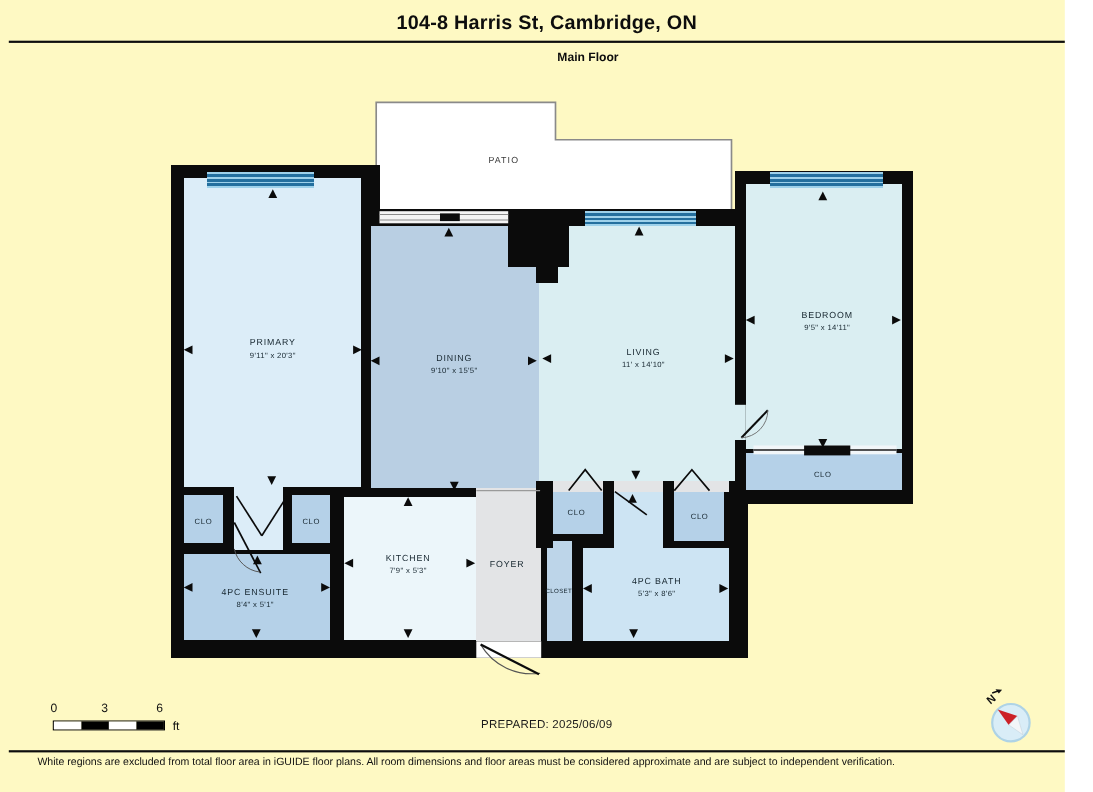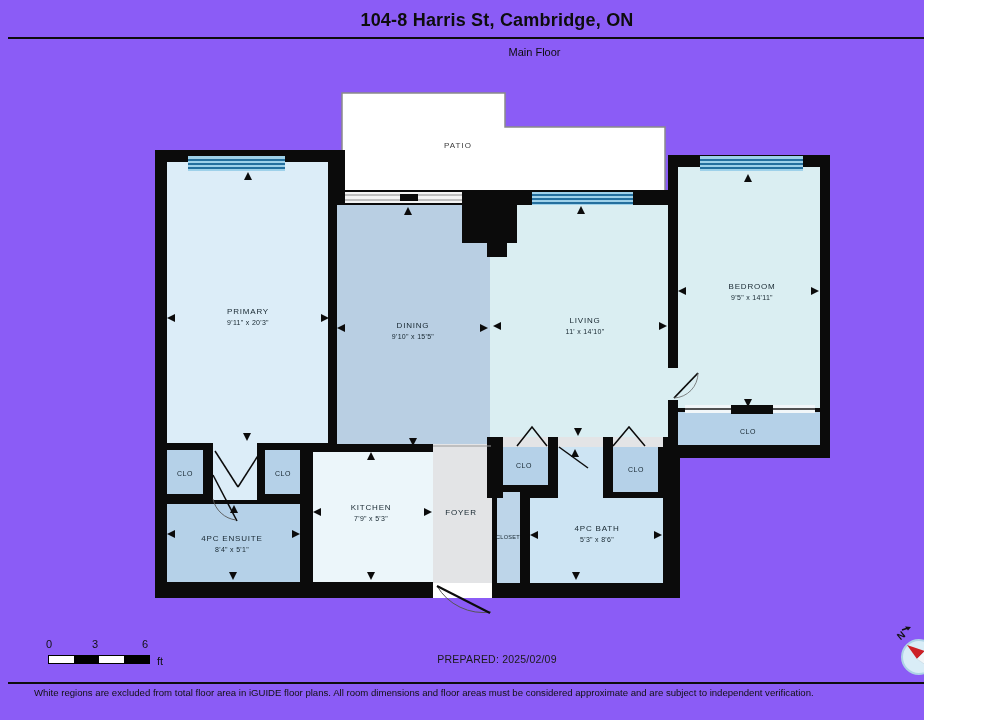--- a/index.html
+++ b/index.html
@@ -1,30 +1,30 @@
 <!DOCTYPE html>
 <html><head>
 <meta charset="utf-8">
 <style>
   html,body{margin:0;padding:0;background:#fff;}
   .page{
-    position:relative;width:924px;height:720px;background:#8b5cf6;overflow:hidden;
-    font-family:"Liberation Sans", sans-serif;color:#111;
+    position:relative;width:924px;height:720px;background:#fef9c3;overflow:hidden;
+    font-family:"Liberation Sans", sans-serif;color:#111;padding-left:44px;
   }
   .title{
     position:absolute;top:10px;left:0;width:994px;text-align:center;
     font-size:18px;font-weight:bold;letter-spacing:0.2px;color:#0d0d0d;
   }
   .rule-top{position:absolute;top:37px;left:8px;width:978px;height:2px;background:#0d0d0d;}
   .rule-bottom{position:absolute;top:682px;left:8px;width:978px;height:2px;background:#0d0d0d;}
   .subheader{
     position:absolute;top:45px;left:0;width:994px;display:flex;justify-content:center;
     transform:translateX(44px);
   }
-  .subheader .floor{font-size:11px;font-weight:normal;margin-right:13px;line-height:15px;color:#0d0d0d;}
+  .subheader .floor{font-size:11px;font-weight:bold;margin-right:13px;line-height:15px;color:#0d0d0d;}
   .subheader .areas{font-size:11px;line-height:15px;color:#222;}
   .plan-svg{position:absolute;left:0;top:0;}
   .scalebar{position:absolute;left:48px;top:638px;width:130px;}
   .scalebar .ticks{position:relative;height:14px;font-size:11px;color:#111;}
   .tick0{position:absolute;left:-2px;top:0;}
   .tick3{position:absolute;left:44px;top:0;}
   .tick6{position:absolute;left:94px;top:0;}
   .bar-row{display:flex;align-items:flex-end;}
   .bar{display:flex;border:1px solid #000;width:100px;height:7px;}
   .bar span{width:25px;height:7px;}
@@ -247,21 +247,21 @@
       <div class="bar">
         <span class="seg-w"></span>
           <span class="seg-b"></span>
           <span class="seg-w"></span>
           <span class="seg-b"></span>
       </div>
       <span class="bar-unit">ft</span>
     </div>
   </div>
 
-  <div class="prepared">PREPARED: 2025/02/09</div>
+  <div class="prepared">PREPARED: 2025/06/09</div>
 
   <svg class="compass" width="56" height="56" viewBox="0 0 56 56">
     <circle cx="30" cy="31" r="17" fill="#d9edf7" stroke="#aed3e6" stroke-width="2"></circle>
     <polygon points="18,19 36,25 28,33" fill="#cc2127"></polygon>
     <polygon points="36,25 28,33 41,42" fill="#f2f6f8" stroke="#c8d8e0" stroke-width="0.6"></polygon>
     <text x="9" y="14" font-size="10" font-weight="bold" fill="#111" transform="rotate(-40 11 11)">N</text>
     <line x1="13" y1="4" x2="19" y2="2" stroke="#111" stroke-width="1.4"></line>
     <polygon points="22,1 16,0.5 19,4.5" fill="#111"></polygon>
   </svg>
 

